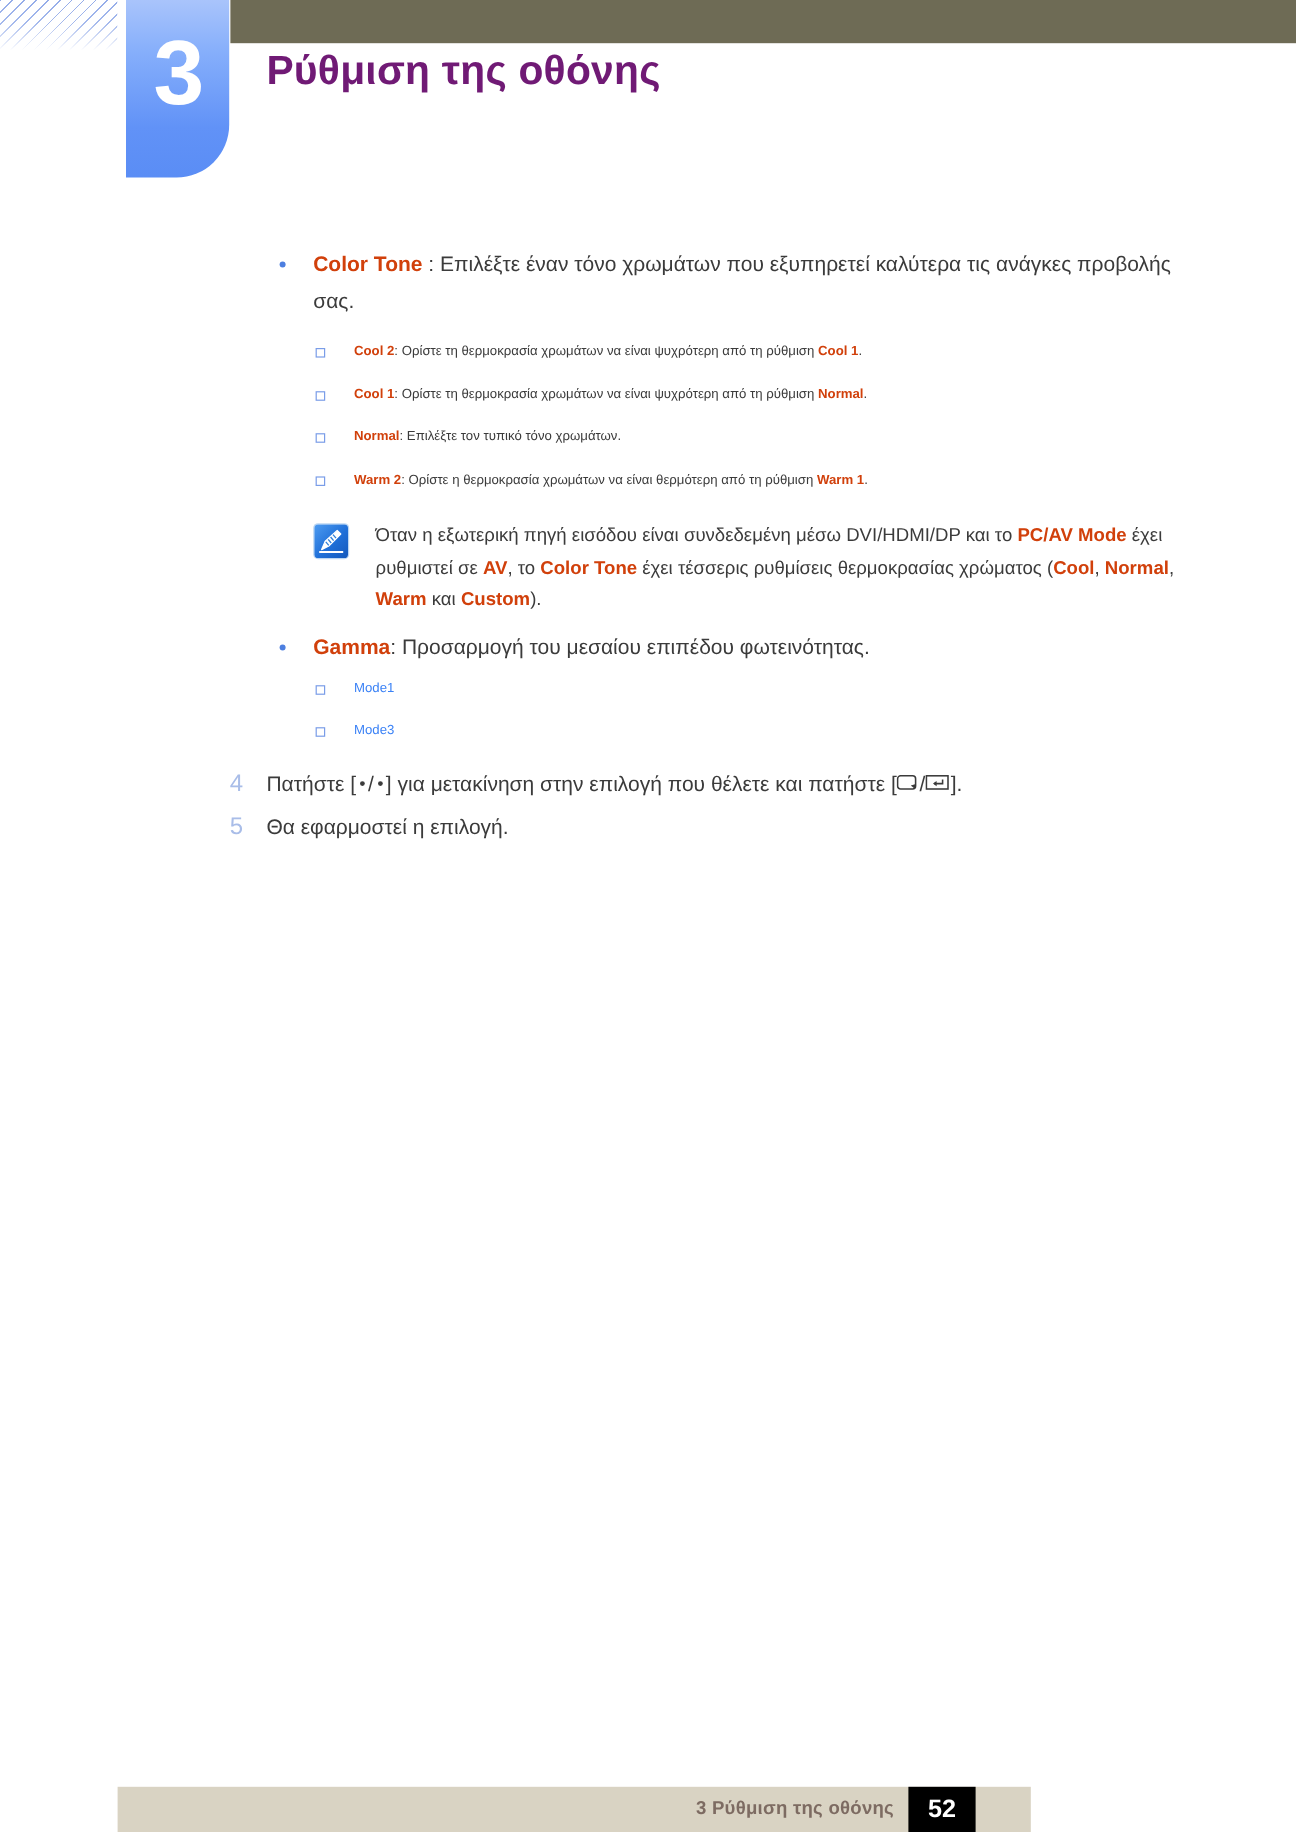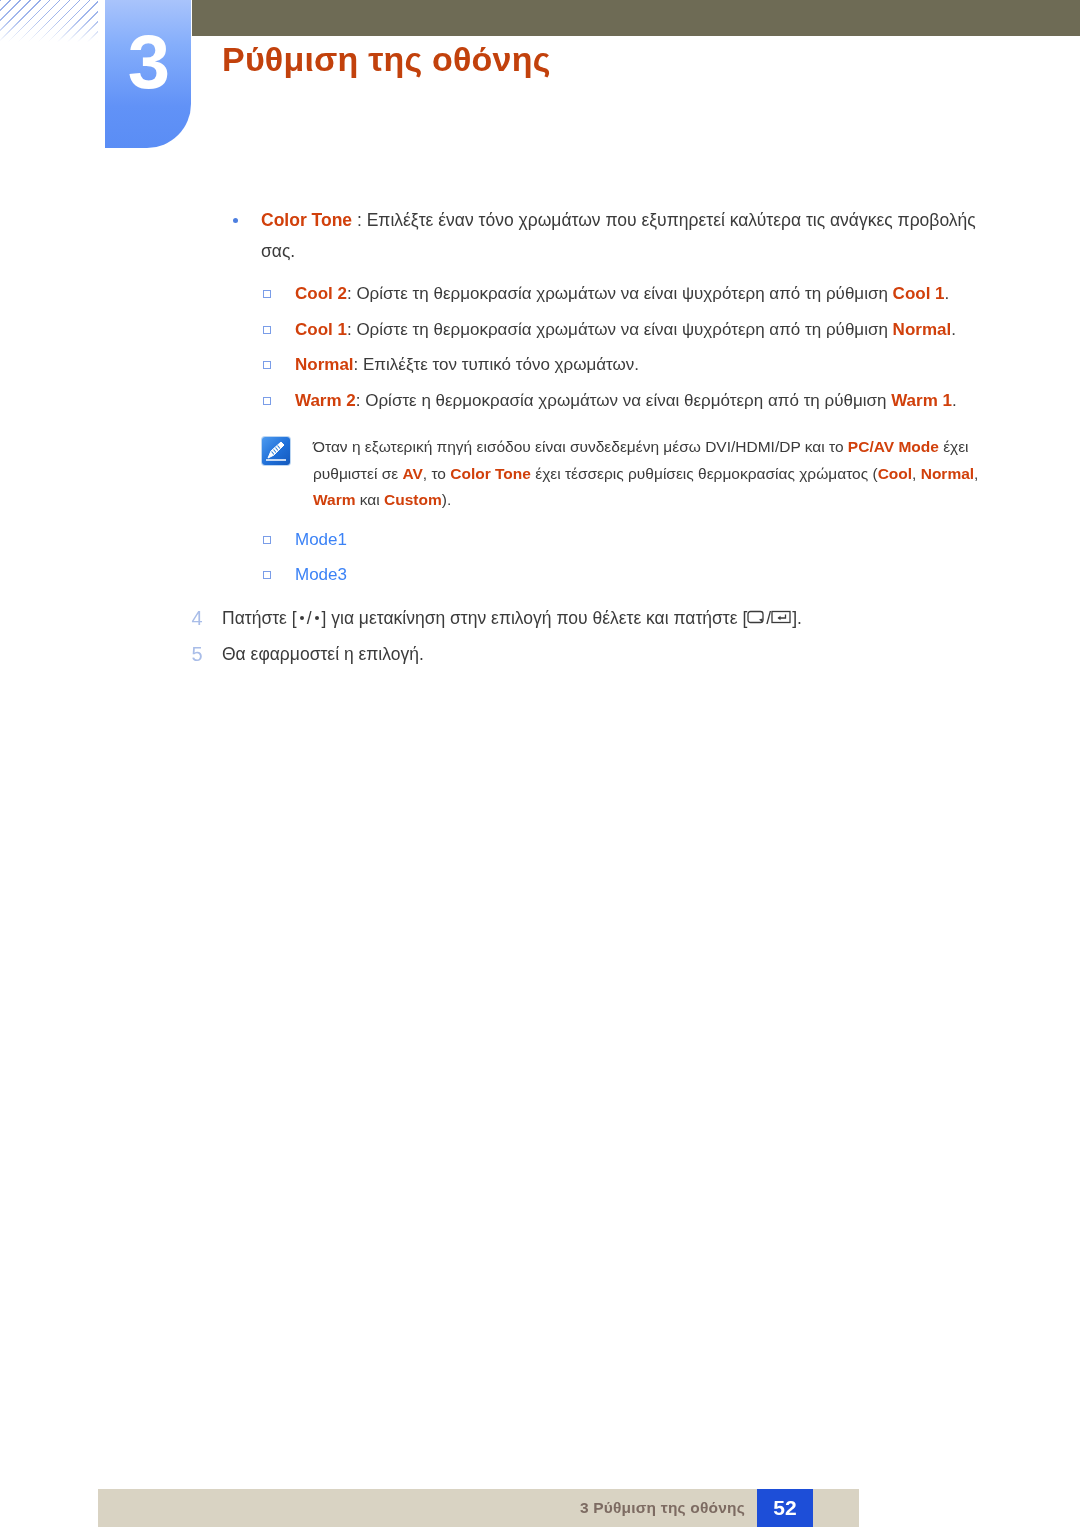--- a/index.html
+++ b/index.html
@@ -48,21 +48,21 @@
     font-weight: bold;
     color: #ffffff;
     line-height: 1;
     letter-spacing: -2px;
   }
   .chap-title {
     position: absolute;
     left: 222px; top: 40px;
     font-size: 34px;
     font-weight: bold;
-    color: #c2410c;
+    color: #701a75;
     letter-spacing: .2px;
   }
 
   
   .content {
     position: absolute;
     left: 0; top: 205px;
     width: 1080px;
   }
 
@@ -82,21 +82,21 @@
     width: 5px; height: 5px;
     border-radius: 50%;
     background: #4d7fe0;
   }
   
   .l2 {
     position: relative;
     margin: 0 0 4px 0;
     padding-left: 295px;
     padding-right: 82px;
-    font-size: 17px;
+    font-size: 11px;
     line-height: 31.5px;
     color: #3b3b3b;
   }
   .l2 > .sq {
     position: absolute;
     left: 263px; top: 12px;
     width: 8px; height: 8px;
     border: 1px solid #7a9de8;
     background: #ffffff;
   }
@@ -169,21 +169,21 @@
     right: 114px; top: 10px;
     font-size: 15.5px;
     font-weight: bold;
     color: #7d6b62;
     letter-spacing: .2px;
   }
   .footer-page {
     position: absolute;
     right: 46px; top: 0;
     width: 56px; height: 38px;
-    background: #1d4ed8;
+    background: #000000;
     color: #ffffff;
     font-size: 21px;
     font-weight: bold;
     display: flex;
     align-items: center;
     justify-content: center;
   }
 </style>
 </head>
 <body>
@@ -235,20 +235,24 @@
           <path d="M9.5 14.5 L12 17.5" stroke="#2f7fd8" stroke-width="1.1"></path>
           <path d="M11.5 12.5 L14 15.5" stroke="#2f7fd8" stroke-width="1.1"></path>
           <path d="M13.5 10.5 L16 13.5" stroke="#2f7fd8" stroke-width="1.1"></path>
           <path d="M15.5 8.5 L18 11.5" stroke="#2f7fd8" stroke-width="1.1"></path>
           <path d="M4 23 L24 23" stroke="#ffffff" stroke-width="1.5"></path>
         </svg>
       </span>
       <span>Όταν η εξωτερική πηγή εισόδου είναι συνδεδεμένη μέσω DVI/HDMI/DP και το </span><span class="em">PC/AV Mode</span><span> έχει ρυθμιστεί σε </span><span class="em">AV</span><span>, το </span><span class="em">Color Tone</span><span> έχει τέσσερις ρυθμίσεις θερμοκρασίας χρώματος (</span><span class="em">Cool</span><span>, </span><span class="em">Normal</span><span>, </span><span class="em">Warm</span><span> και </span><span class="em">Custom</span><span>).</span>
     </div>
 
+    <div class="l1">
+      <span class="dot"></span>
+      <span class="em">Gamma</span><span>: Προσαρμογή του μεσαίου επιπέδου φωτεινότητας.</span>
+    </div>
 
     <div class="l2">
       <span class="sq"></span>
       <span class="em-only">Mode1</span>
     </div>
     <div class="l2">
       <span class="sq"></span>
       <span class="em-only">Mode3</span>
     </div>
 

